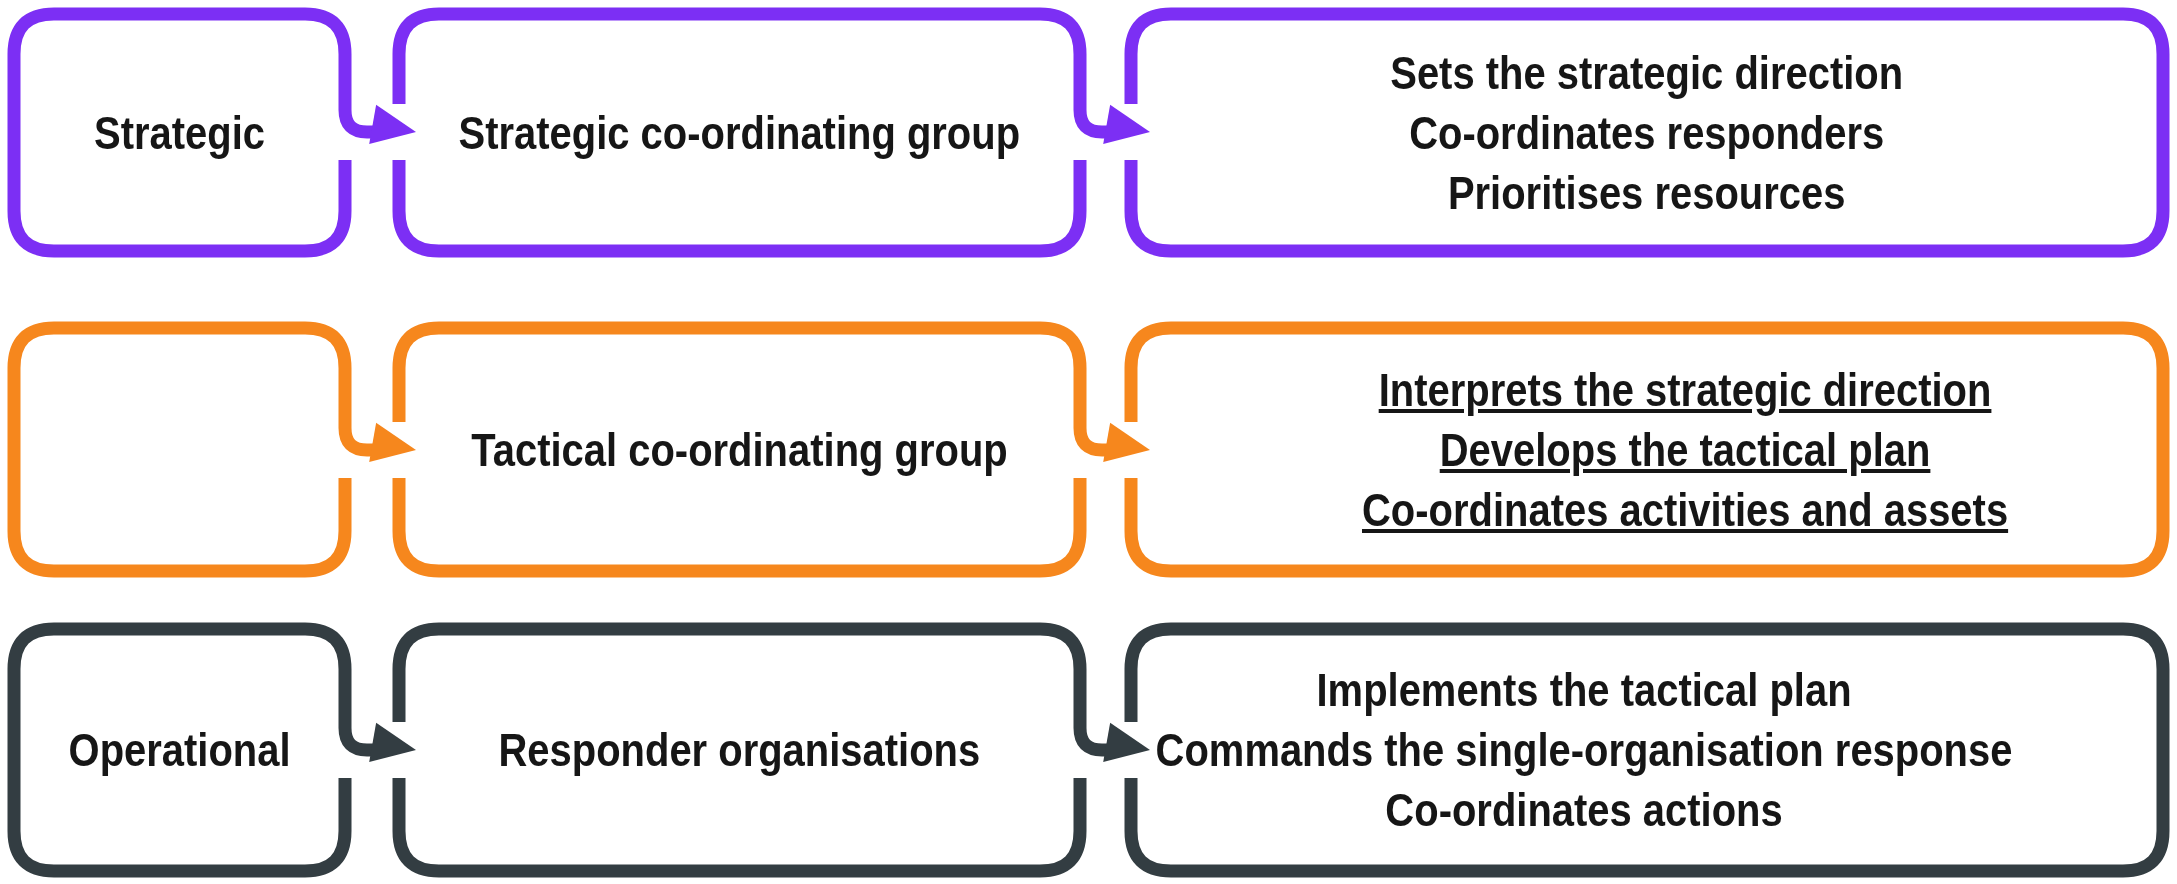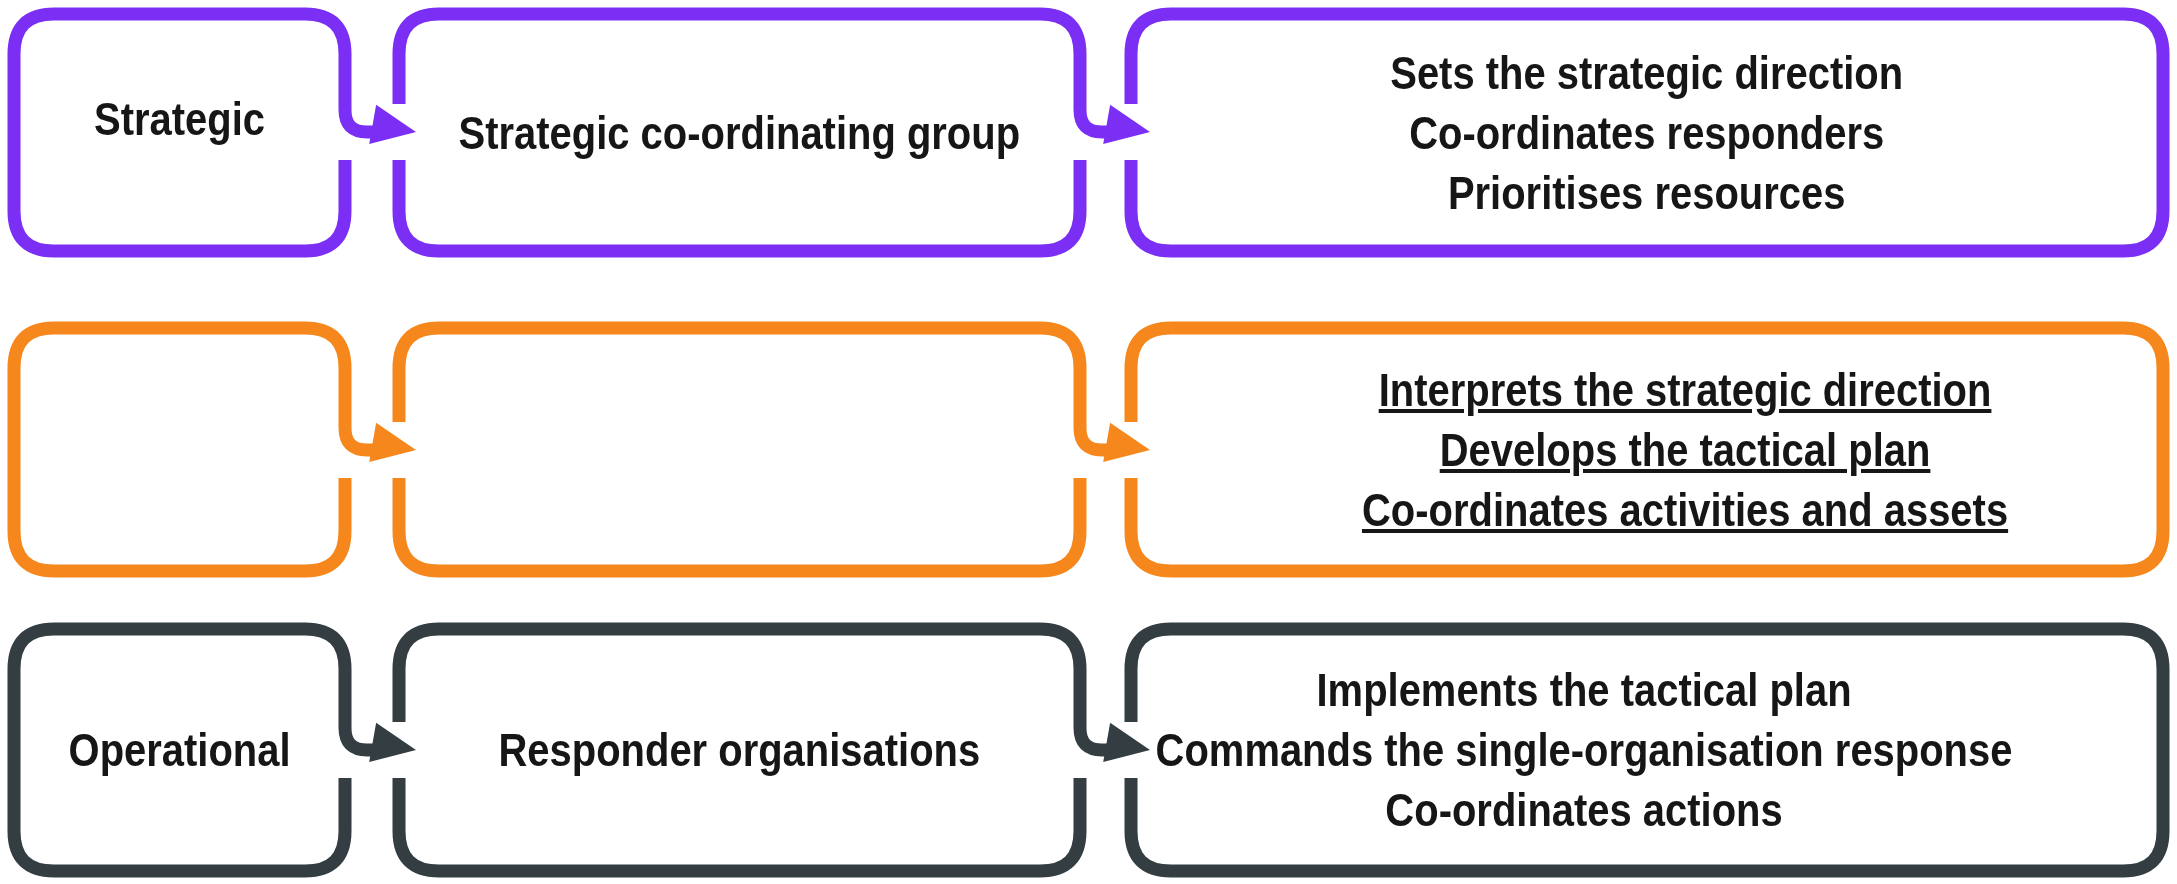--- a/index.html
+++ b/index.html
@@ -76,34 +76,37 @@
 
     <g>
       <path class="box" d="M 345 778 L 345 831 Q 345 871 305 871 L 54 871 Q 14 871 14 831 L 14 669 Q 14 629 54 629 L 305 629 Q 345 629 345 669 L 345 728 Q 345 750 367 750 L 386 750" stroke="#333D42"></path>
       <polygon points="372,730 416,750 372,770" transform="rotate(10 416 750)" fill="#333D42"></polygon>
       <path class="box" d="M 399 722 L 399 669 Q 399 629 439 629 L 1040 629 Q 1080 629 1080 669 L 1080 728 Q 1080 750 1102 750 L 1120 750 M 399 778 L 399 831 Q 399 871 439 871 L 1040 871 Q 1080 871 1080 831 L 1080 778" stroke="#333D42"></path>
       <polygon points="1106,730 1150,750 1106,770" transform="rotate(10 1150 750)" fill="#333D42"></polygon>
       <path class="box" d="M 1131 722 L 1131 669 Q 1131 629 1171 629 L 2123 629 Q 2163 629 2163 669 L 2163 831 Q 2163 871 2123 871 L 1171 871 Q 1131 871 1131 831 L 1131 778" stroke="#333D42"></path>
     </g>
   </svg>
 
-  <div class="cell" style="left:14px; top:0; width:331px; height:237px;">
+  <div class="cell" style="left:14px; top:14px; width:331px; height:237px;">
     <span class="cond">Strategic</span>
   </div>
   <div class="cell" style="left:399px; top:14px; width:681px; height:237px;">
     <span class="cond">Strategic co-ordinating group</span>
   </div>
   <div class="cell" style="left:1131px; top:14px; width:1032px; height:237px;">
     <div class="cond lines">
       <div>Sets the strategic direction</div>
       <div>Co-ordinates responders</div>
       <div>Prioritises resources</div>
     </div>
   </div>
 
+  <div class="cell" style="left:399px; top:328px; width:681px; height:243px;">
+    <span class="cond">Tactical co-ordinating group</span>
+  </div>
   <div class="cell" style="left:1169px; top:328px; width:1032px; height:243px;text-decoration:underline;">
     <div class="cond lines">
       <div>Interprets the strategic direction</div>
       <div>Develops the tactical plan</div>
       <div>Co-ordinates activities and assets</div>
     </div>
   </div>
 
   <div class="cell" style="left:399px; top:629px; width:681px; height:242px;">
     <span class="cond">Responder organisations</span>

